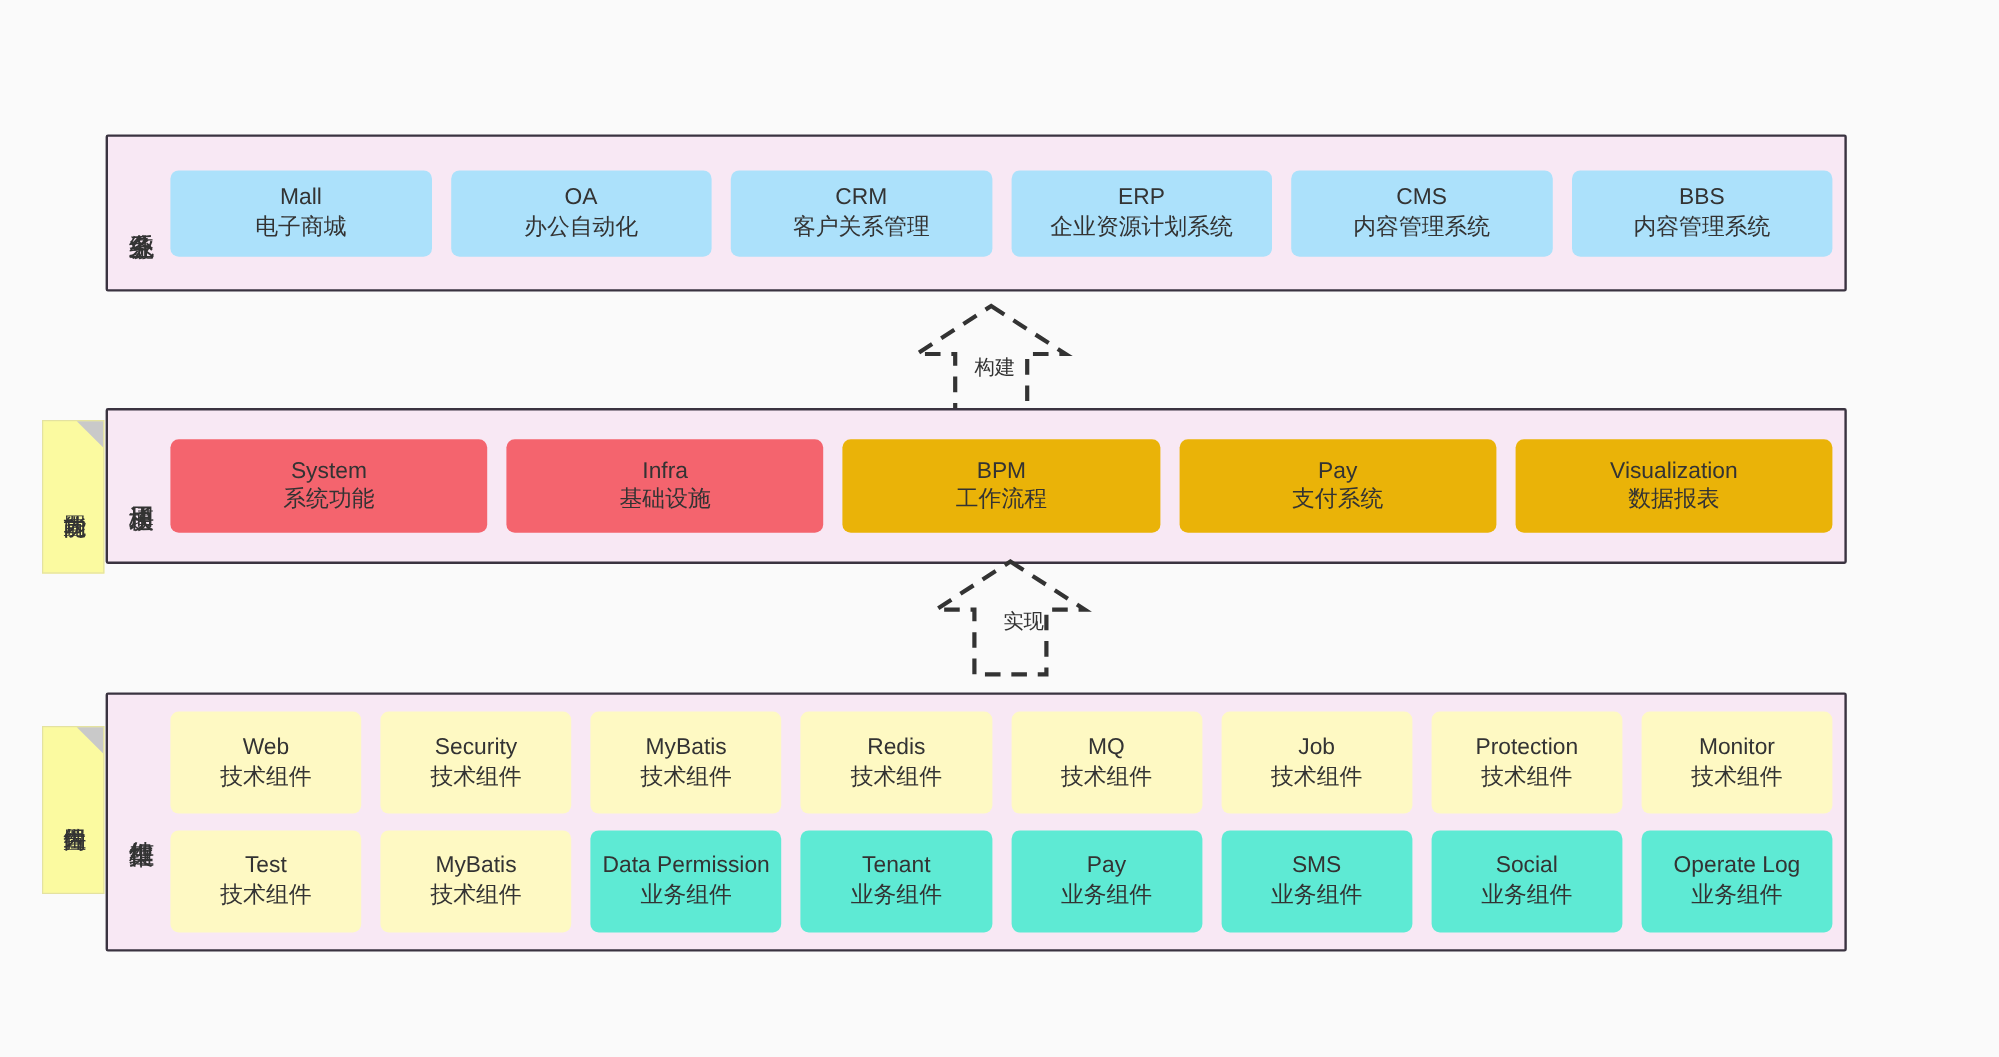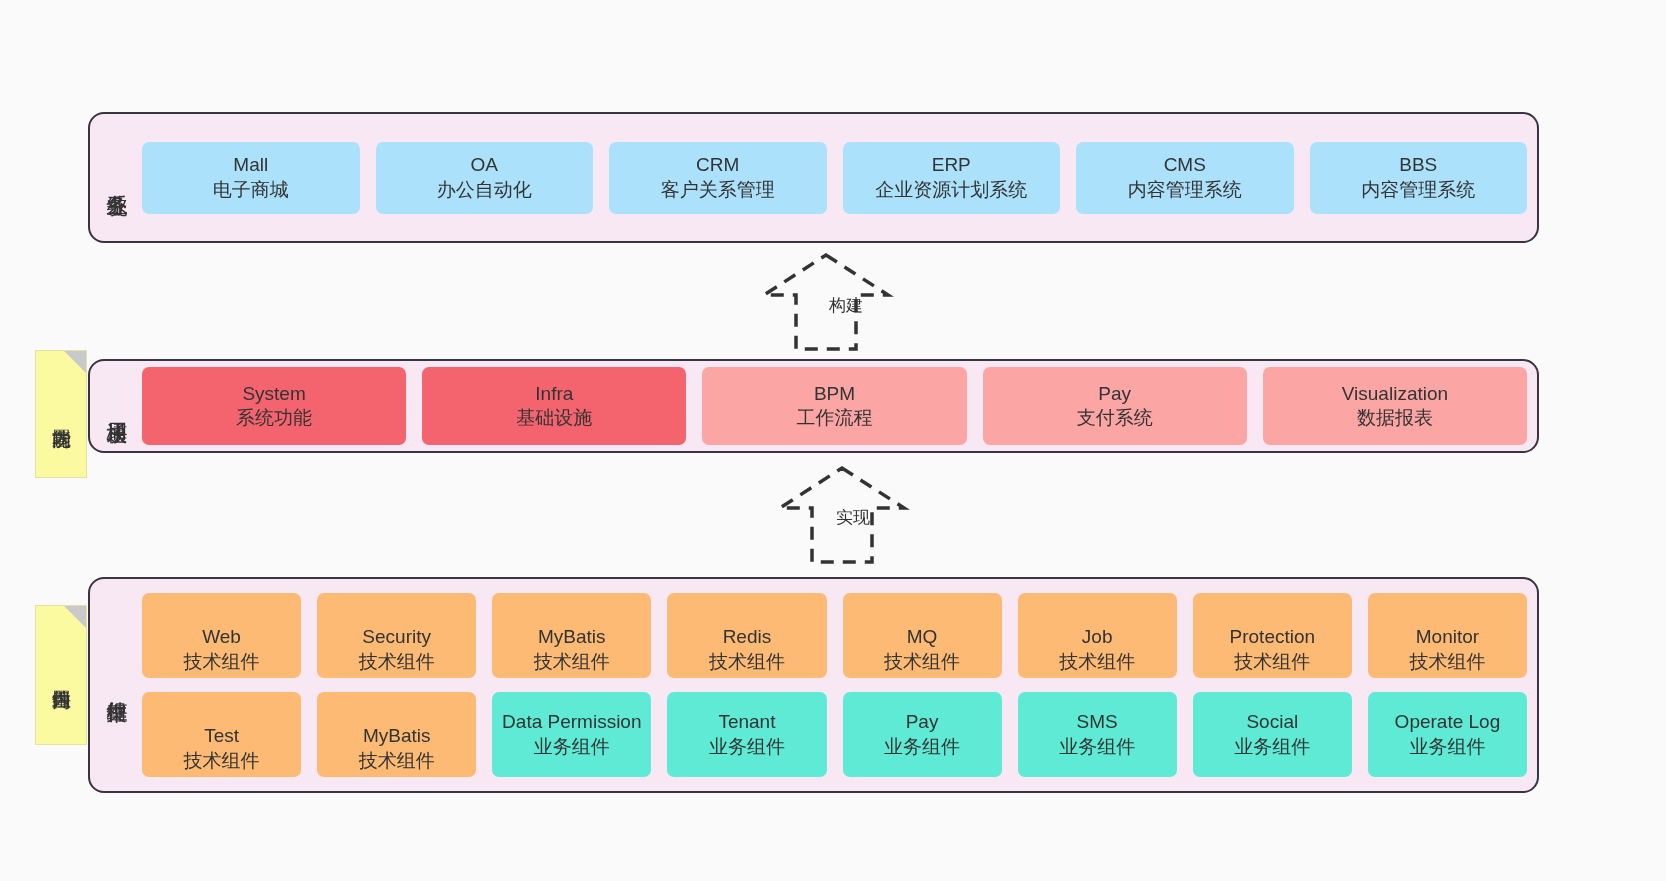--- a/index.html
+++ b/index.html
@@ -20,21 +20,21 @@
     position: absolute;
     inset: 0;
   }
 
   
   .layer {
     position: absolute;
     box-sizing: border-box;
     background: #f8e8f4;
     border: 2px solid #3a3340;
-    border-radius: 16px;
+    border-radius: 2px;
     display: flex;
     align-items: stretch;
     padding: 8px 10px;
   }
 
   .layer-title {
     flex: 0 0 auto;
     width: 34px;
     display: flex;
     align-items: center;
@@ -76,32 +76,32 @@
     color: #333333;
     padding: 4px 6px;
     box-sizing: border-box;
   }
   .cell .t1 { display: block; }
   .cell .t2 { display: block; }
 
   
   .c-blue        { background: #ace1fb; }
   .c-red         { background: #f4646e; }
-  .c-pink        { background: #fca5a5; }
-  .c-green       { background: #fdba74; justify-content: flex-end; }
+  .c-pink        { background: #eab308; }
+  .c-green       { background: #fef9c3; }
   .c-lightgreen  { background: #5eead4; }
 
   
   #layer-business {
     left: 88px;  top: 112px;  width: 1451px; height: 131px;
   }
   #layer-business .cell { height: 72px; }
 
   #layer-modules {
-    left: 88px;  top: 359px;  width: 1451px; height: 94px; align-items: center;
+    left: 88px;  top: 340px;  width: 1451px; height: 130px; align-items: center;
   }
   #layer-modules .cell { height: 78px; }
 
   #layer-framework {
     left: 88px;  top: 577px;  width: 1451px; height: 216px;
   }
   #layer-framework .cell { height: 85px; }
 
   
   .note {
@@ -144,21 +144,21 @@
   .arrow-wrap svg { display: block; }
 
   .arrow-label {
     position: absolute;
     font-size: 17px;
     line-height: 1;
     color: #333;
     background: transparent;
     white-space: nowrap;
   }
-  #arrow-build .arrow-label     { left: 93px; top: 49px; font-family: Liberation Mono, monospace; }
+  #arrow-build .arrow-label     { left: 76px; top: 49px; }
   #arrow-implement .arrow-label { left: 84px; top: 47px; }
 </style>
 </head>
 <body>
 
 <div class="canvas">
 
   <div class="layer" id="layer-business">
     <div class="layer-title">业务系统</div>
     <div class="layer-body">

